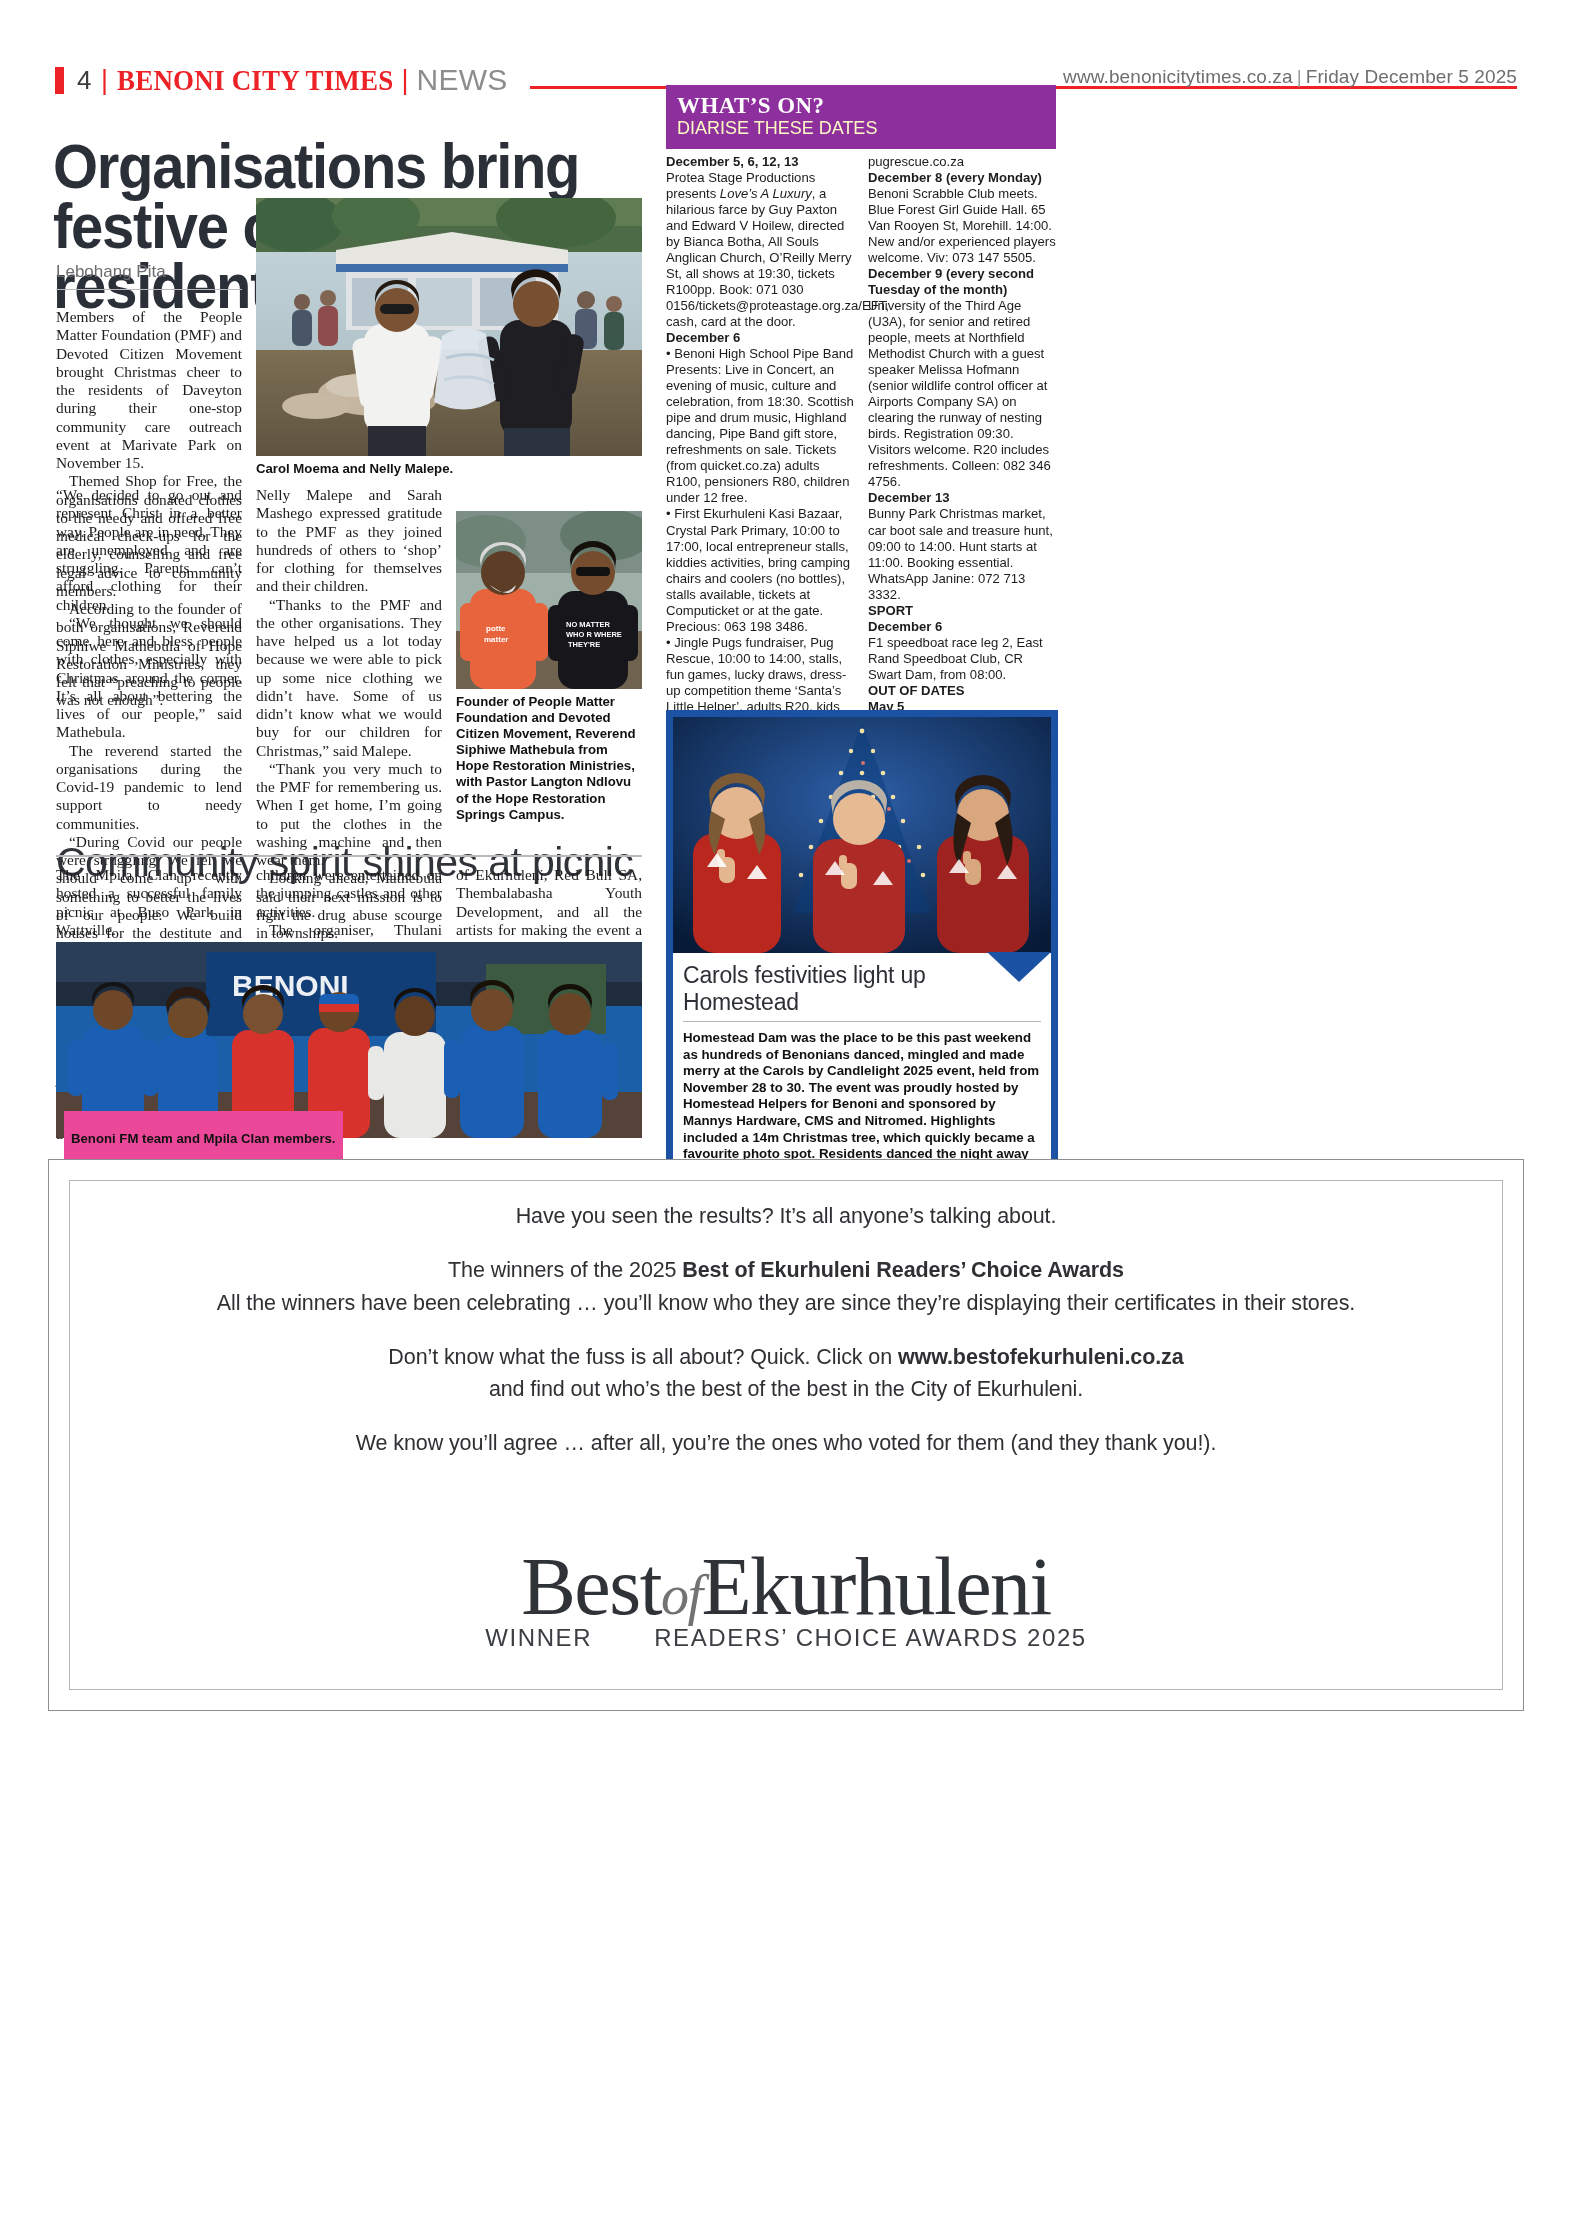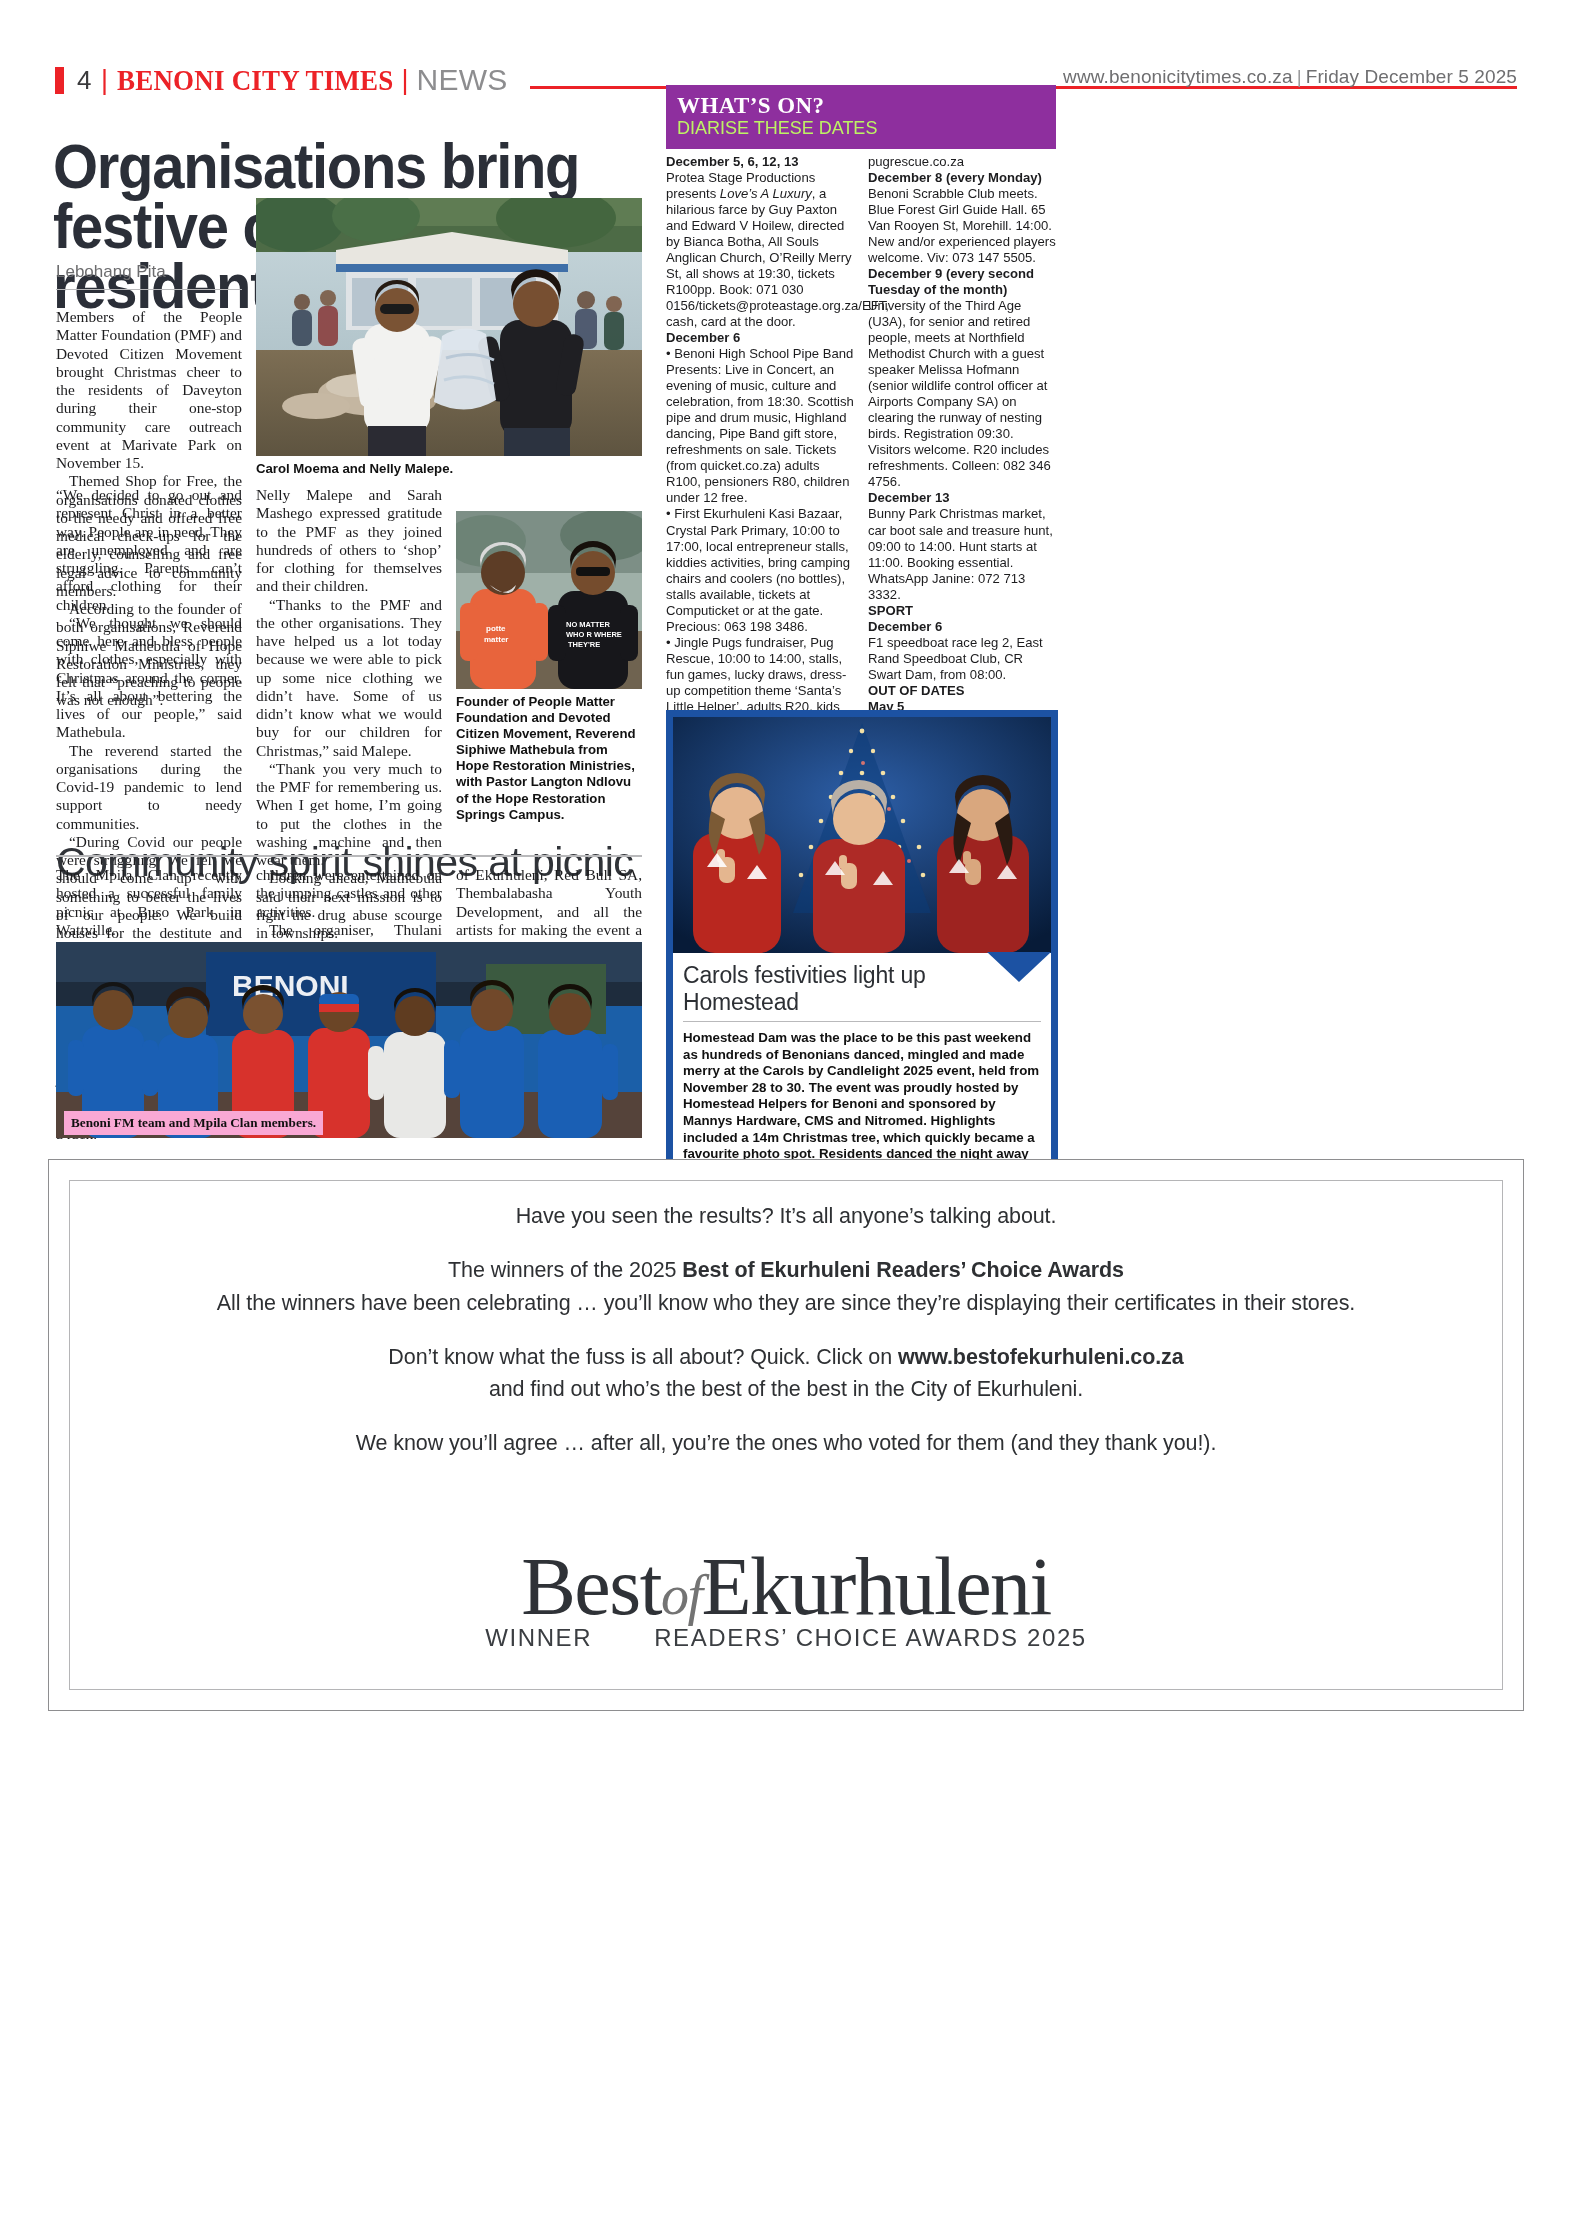--- a/index.html
+++ b/index.html
@@ -71,27 +71,27 @@
 
   .col-s{position:absolute;font-family:"Liberation Serif",serif;font-size:15.4px;line-height:1.185;
          text-align:justify;color:#1c1c1e;}
   .col-s p{margin:0;text-indent:13px;}
   .col-s p.first{text-indent:0;}
   #pc1{left:56px;top:866px;width:186px;}
   #pc2{left:256px;top:866px;width:186px;}
   #pc3{left:456px;top:866px;width:186px;}
 
   #photo3{left:56px;top:942px;width:586px;height:196px;}
-  #cap3{left:64px;top:1111px;background:#f9a8d4;padding:4px 7px;font-family:Liberation Serif, serif;}
+  #cap3{left:64px;top:1111px;background:#ec4899;padding:20px 7px;}
 
   
   #whatson{position:absolute;left:666px;top:85px;width:390px;}
   .wo-banner{background:#8e2f9e;padding:9px 11px 10px 11px;}
   .wo-title{font-family:"Liberation Serif",serif;font-weight:bold;font-size:23px;color:#fff;letter-spacing:.4px;line-height:1;}
-  .wo-sub{font-family:"Liberation Sans",sans-serif;font-weight:300;font-size:18px;color:#bef264;line-height:1.1;margin-top:2px;}
+  .wo-sub{font-family:"Liberation Sans",sans-serif;font-weight:300;font-size:18px;color:#fef9c3;line-height:1.1;margin-top:2px;}
   .wo-cols{display:flex;gap:14px;padding-top:5px;}
   .wo-col{width:188px;font-family:"Liberation Sans",sans-serif;font-size:13.1px;line-height:1.225;
           color:#1c1c1e;text-align:left;}
   .wo-col b{font-weight:bold;}
   .wo-col i{font-style:italic;}
   .wo-col p{margin:0;}
 
   
   #carols{position:absolute;left:666px;top:710px;width:392px;border:7px solid #1c52a3;background:#fff;box-sizing:border-box;}
   #carolsphoto{width:100%;height:236px;overflow:hidden;position:relative;background:#0e2a55;}

